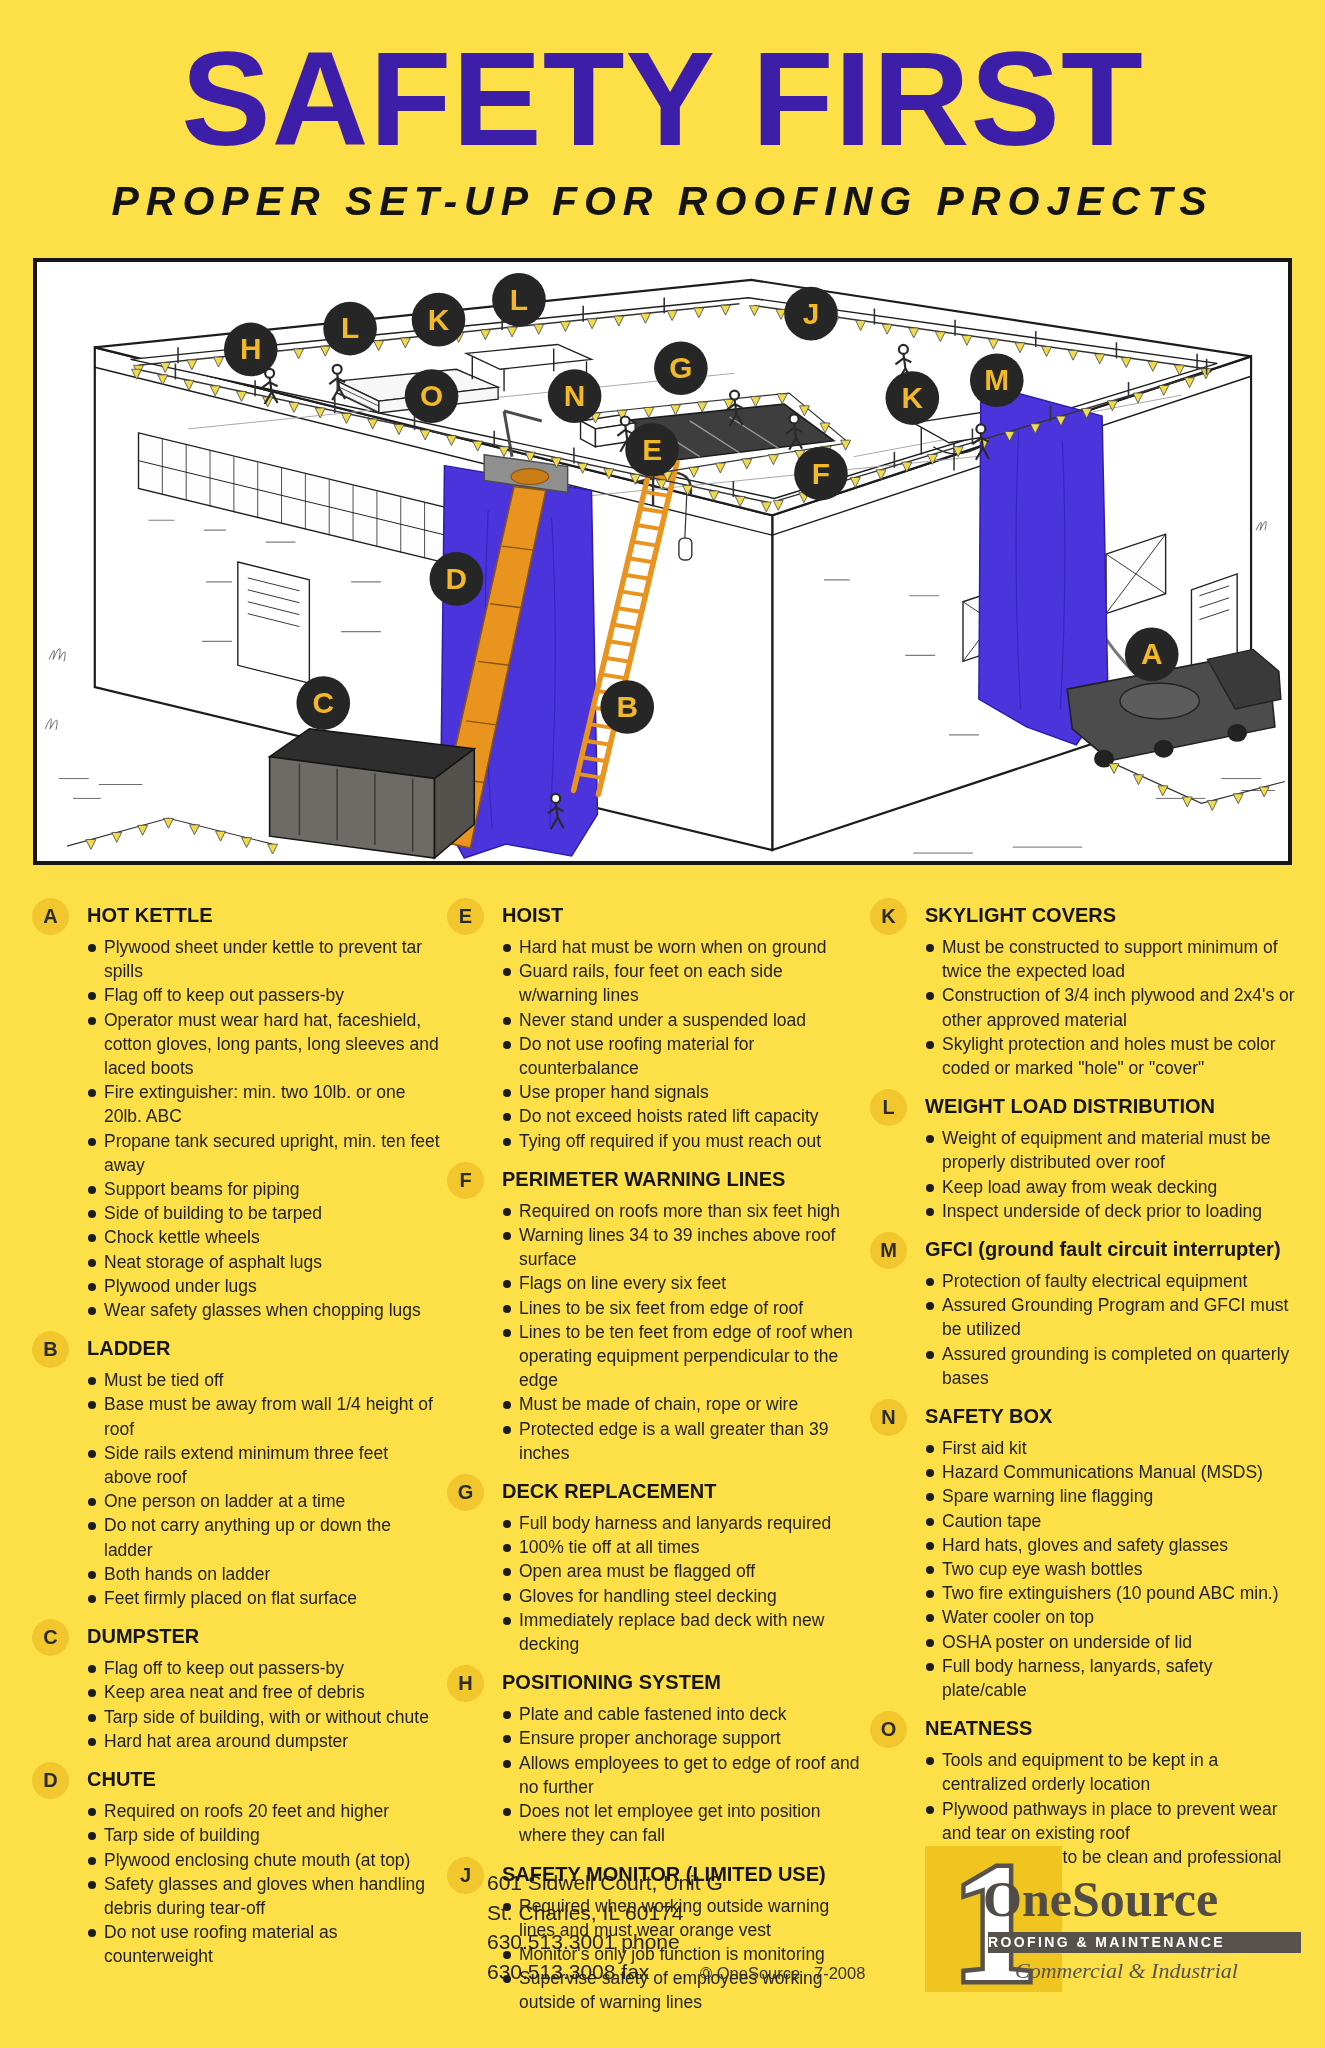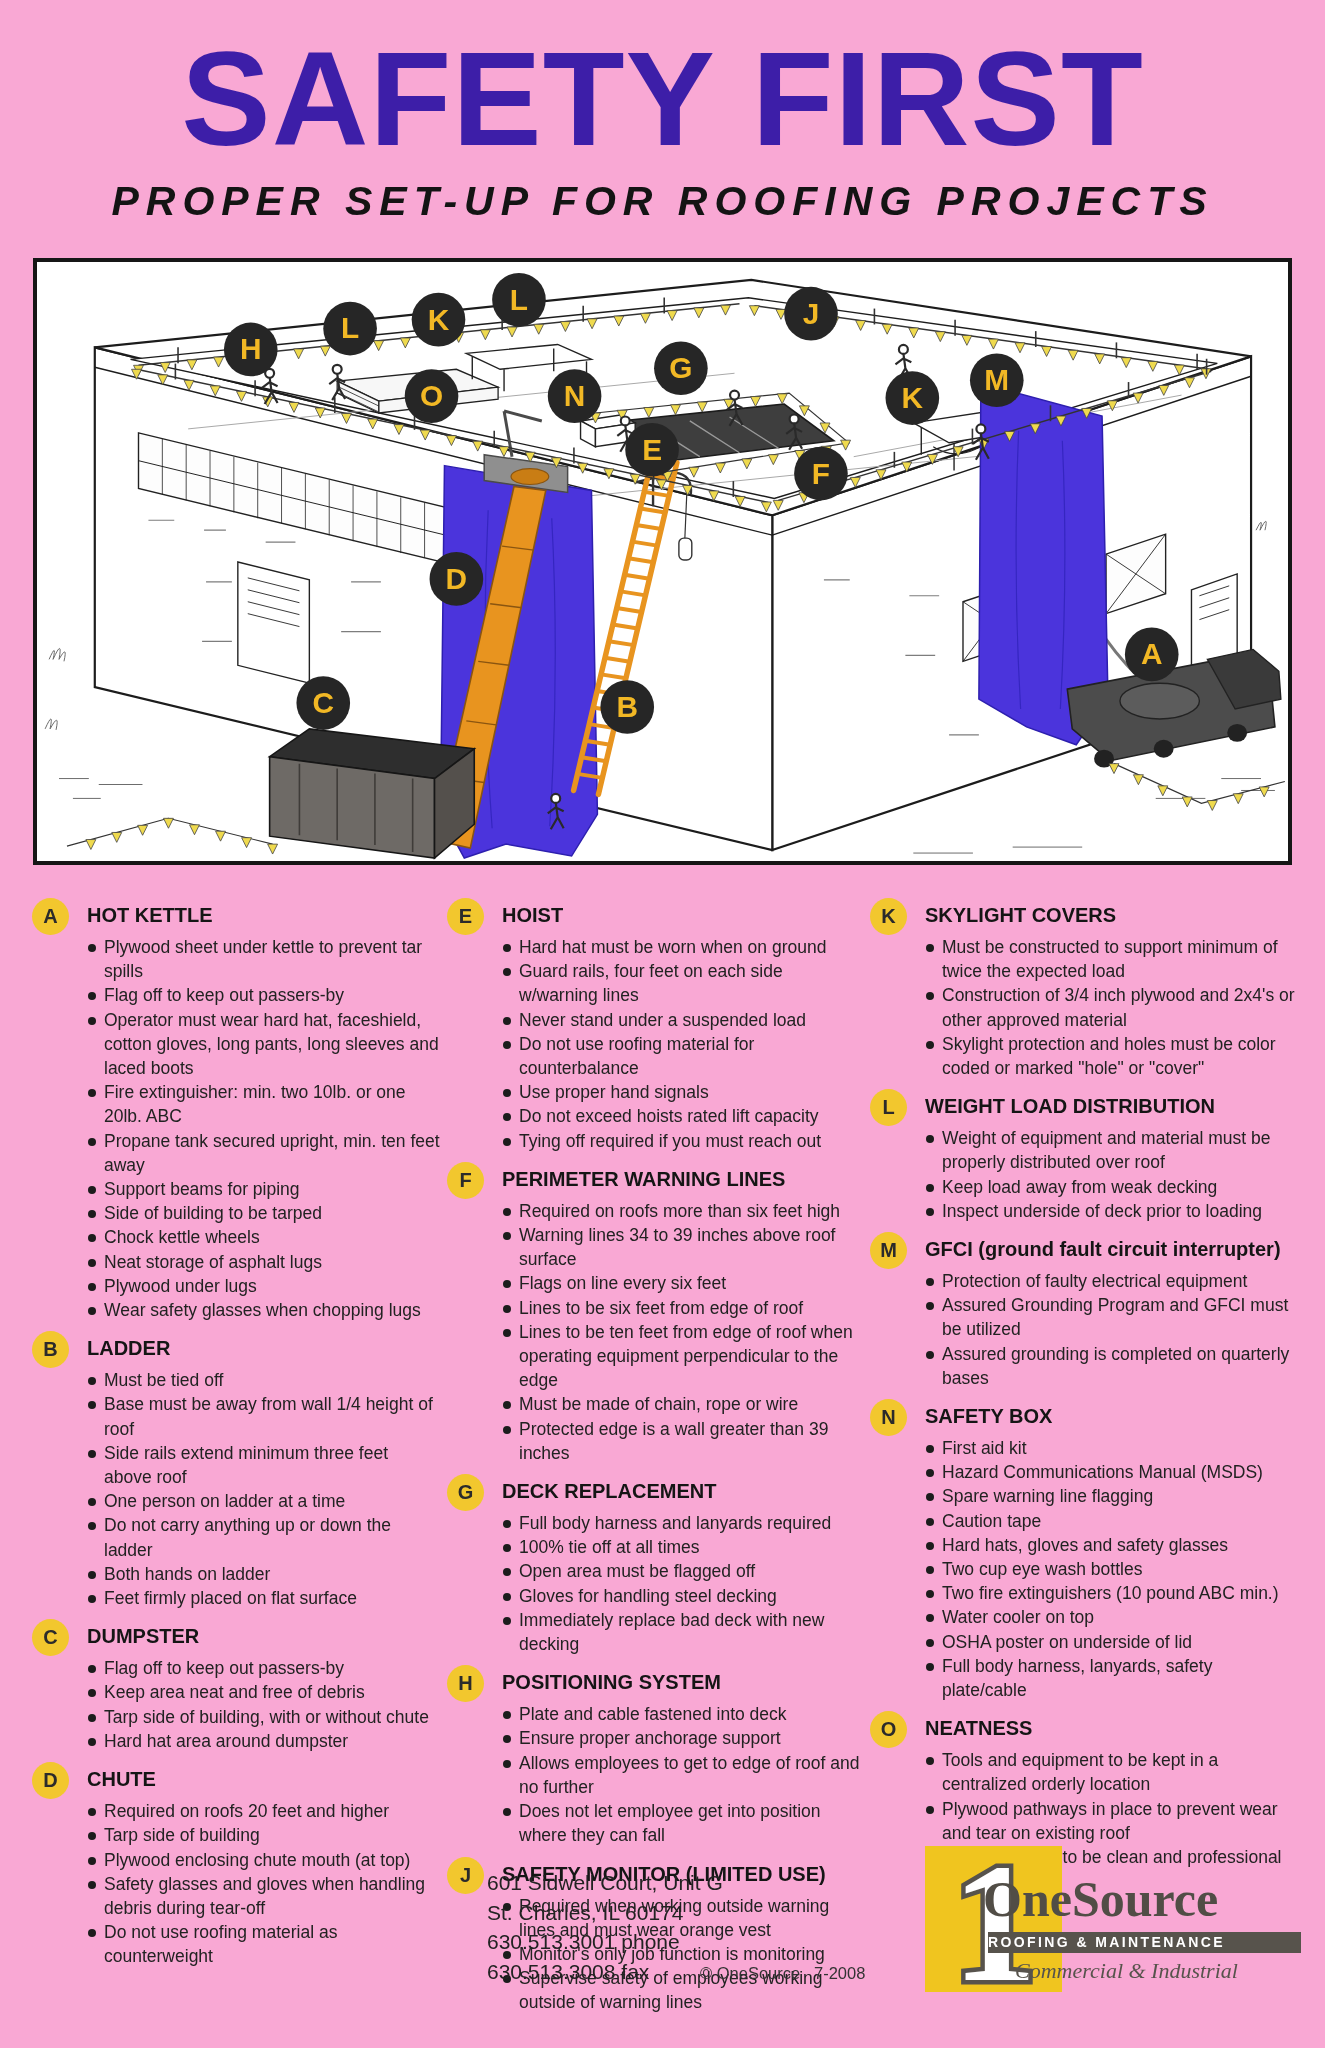--- a/index.html
+++ b/index.html
@@ -1,16 +1,16 @@
 <!DOCTYPE html>
 <html><head>
 <meta charset="utf-8">
 <style>
   html,body{margin:0;padding:0;background:#e8e8e8;}
-  .page{position:relative;width:1325px;height:2048px;background:#f9a8d4;margin:0 auto;
+  .page{position:relative;width:1325px;height:2048px;background:#fde047;margin:0 auto;
         font-family:"Liberation Sans",sans-serif;color:#1f1f1f;overflow:hidden;}
   
   .title{position:absolute;left:0;top:22px;width:100%;text-align:center;margin:0;
          font-size:134px;font-weight:900;letter-spacing:1px;color:#3D1EA8;
          font-family:"Liberation Sans",sans-serif;}
   .subtitle{position:absolute;left:0;top:178px;width:100%;text-align:center;
             font-style:italic;font-weight:700;font-size:41px;letter-spacing:7px;color:#141414;}
   
   .illustration{position:absolute;left:33px;top:258px;width:1251px;height:599px;
                 border:4px solid #161616;background:#fff;}

